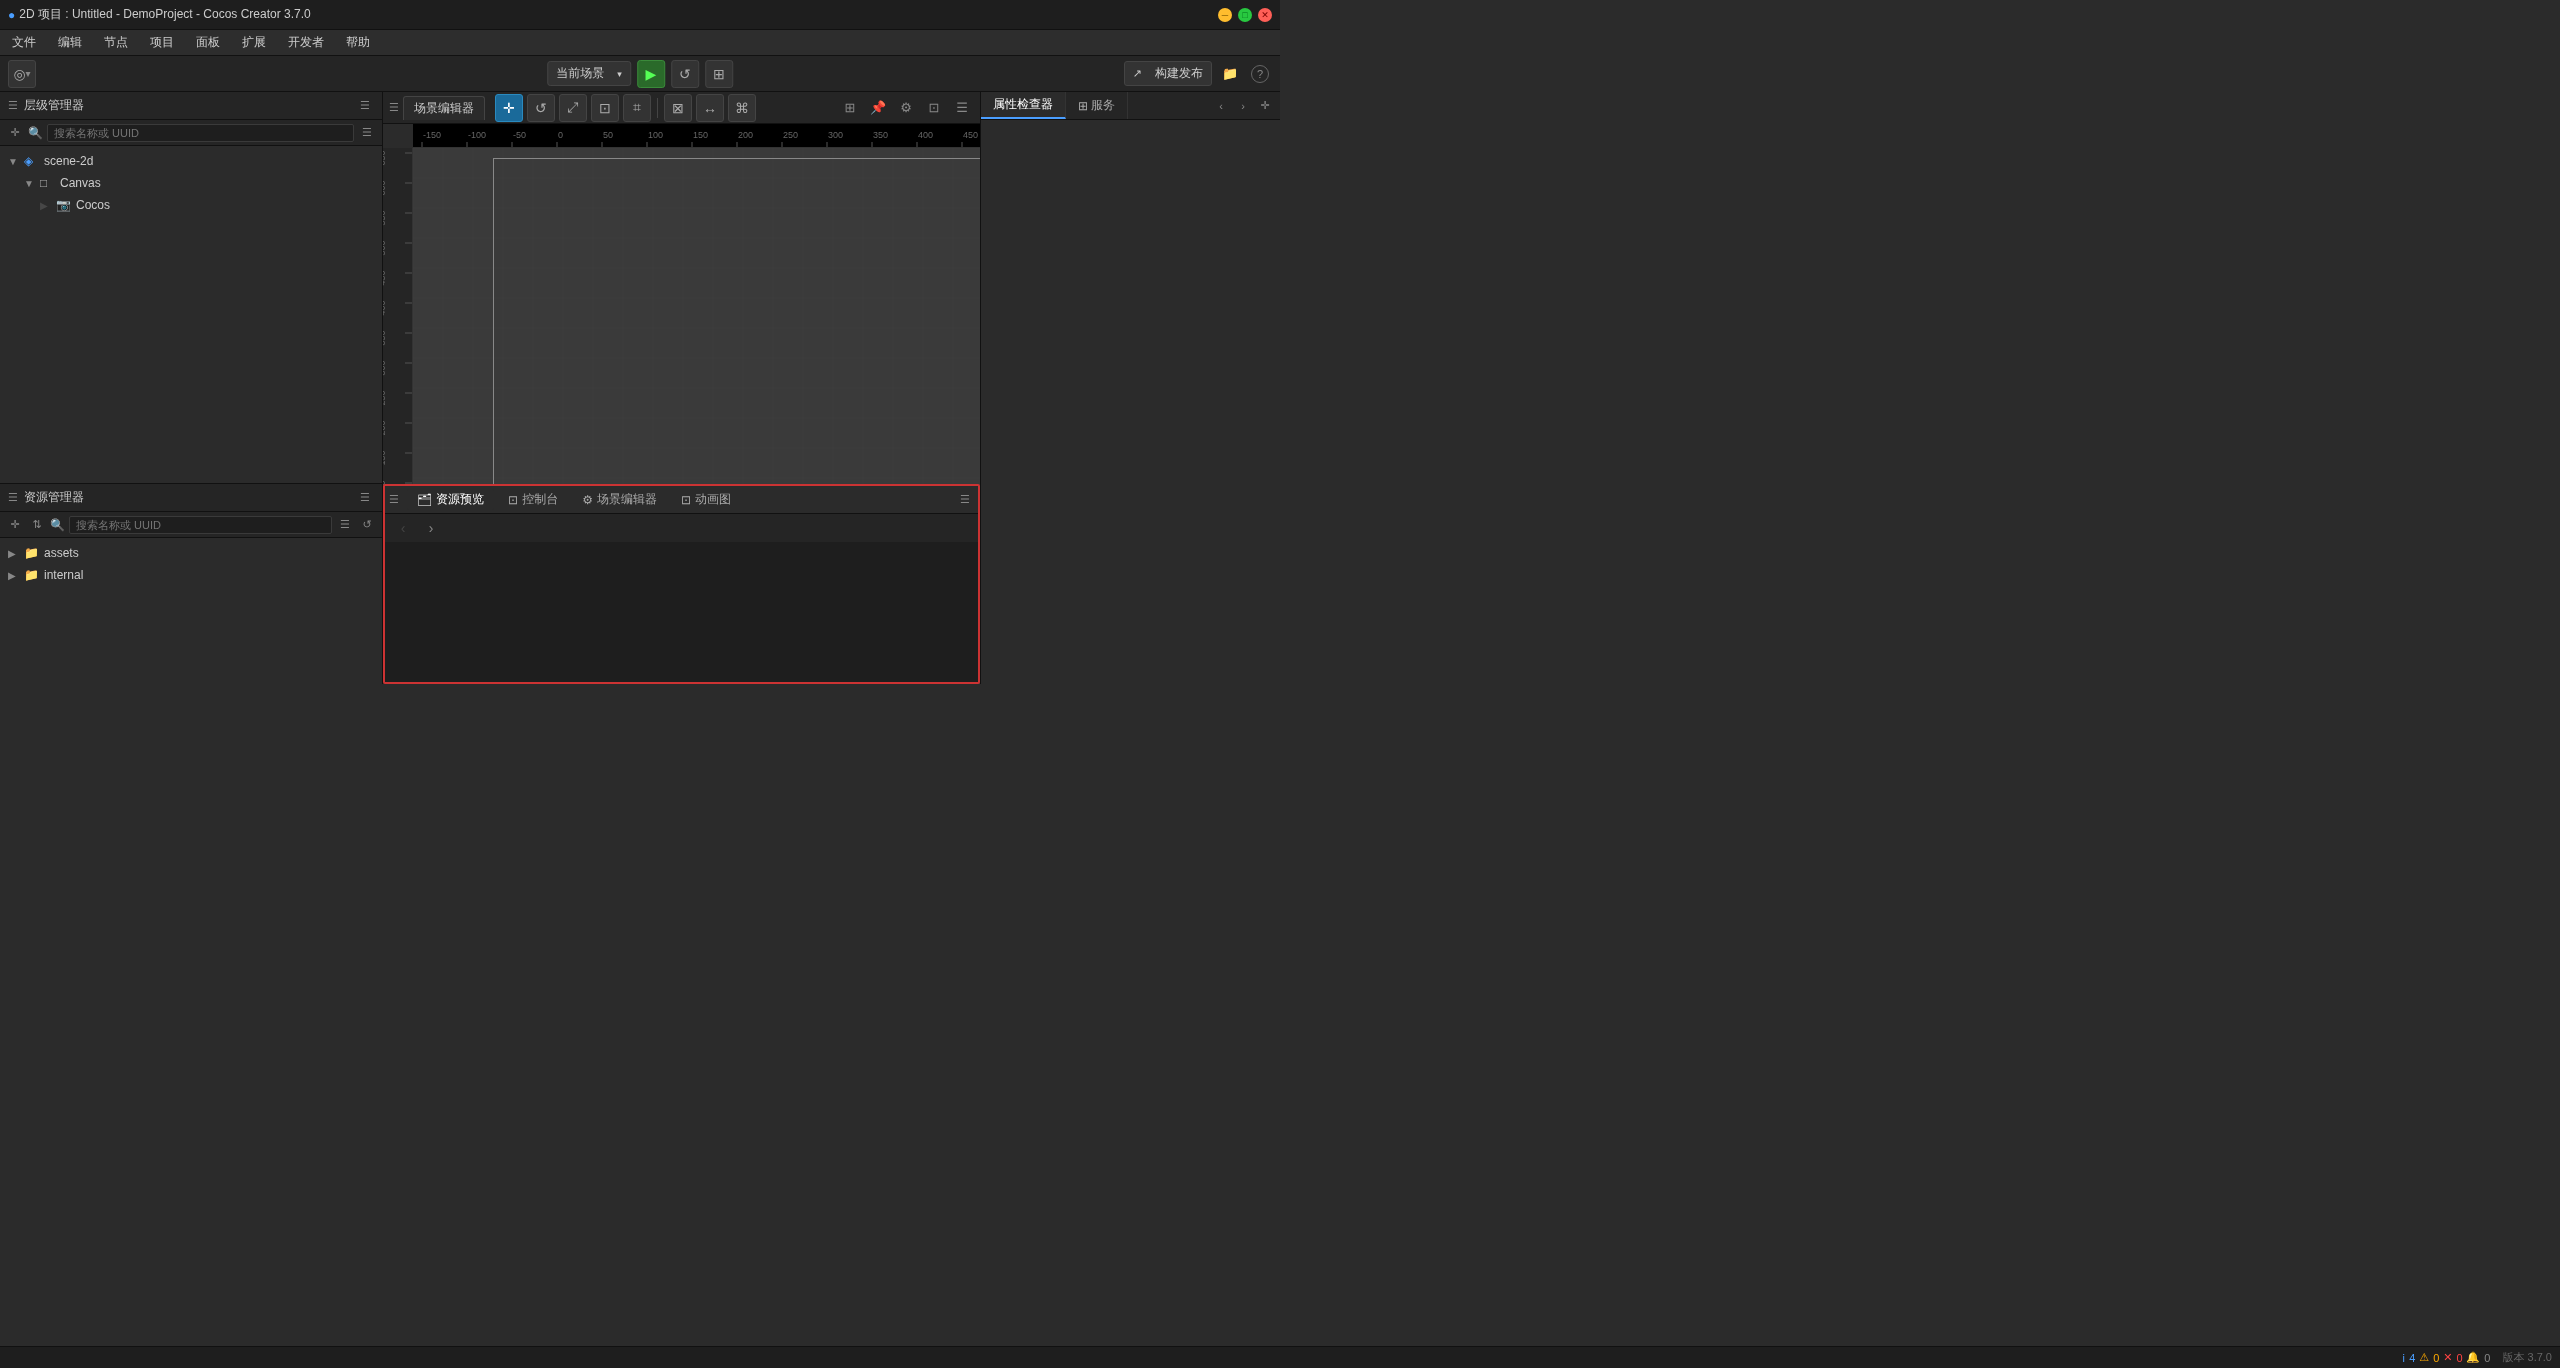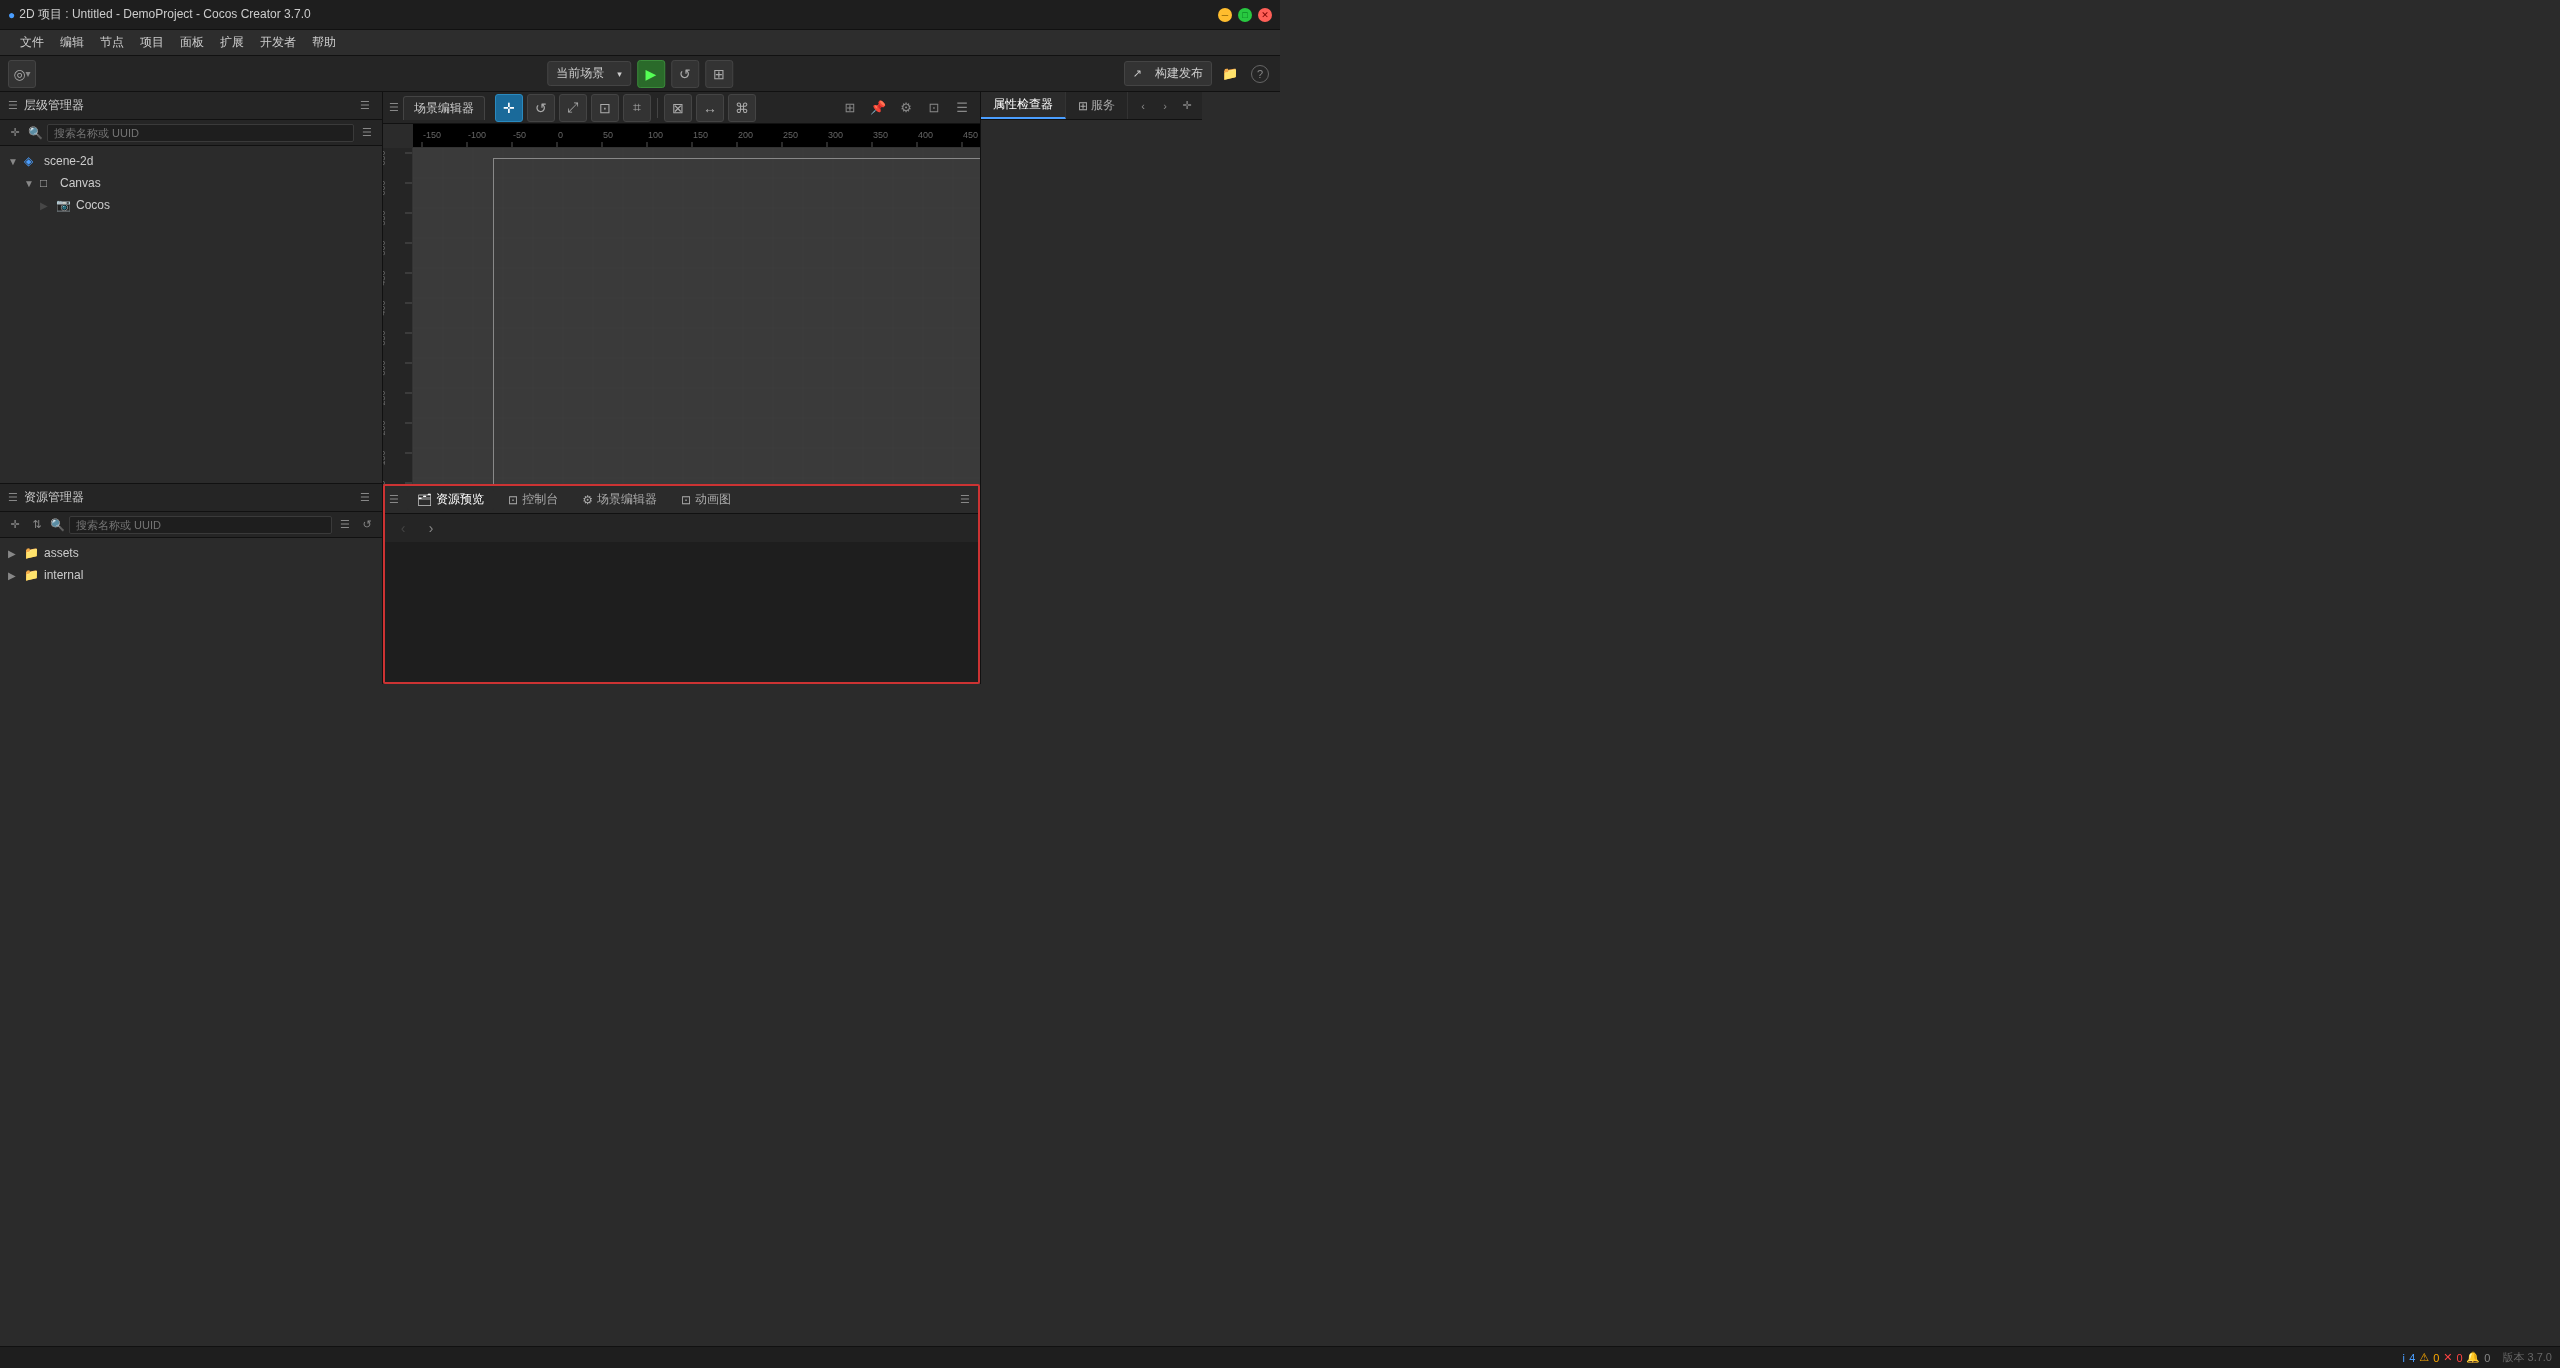--- a/index.html
+++ b/index.html
@@ -46,22 +46,22 @@
     .win-btn.minimize { background: #ffbd2e; color: #7a5500;}
     .win-btn.maximize { background: #28c840; color: #006e1a;}
     .win-btn.close { background: #ff5f57; color: #7a0000;}
 
     
     .menu-bar {
       height: 26px;
       background: #2d2d2d;
       display: flex;
       align-items: center;
-      padding: 0 12px;
-      gap: 0;
+      padding: 0 4px;
+      gap: 6px;
       border-bottom: 1px solid #111;
     }
     .menu-item {
       padding: 2px 8px;
       cursor: pointer;
       border-radius: 3px;
       color: #ccc;
       font-size: 12px;
     }
 
@@ -220,21 +220,21 @@
       border: 1px solid #888;
       background: transparent;
     }
 
     
     .right-panel {
       width: 300px;
       background: #2b2b2b;
       border-left: 1px solid #111;
       display: flex;
-      flex-direction: row;
+      flex-direction: column;
     }
     .right-tabs {
       display: flex;
       height: 28px;
       background: #252525;
       border-bottom: 1px solid #111;
     }
     .right-tab {
       padding: 0 12px;
       display: flex;

